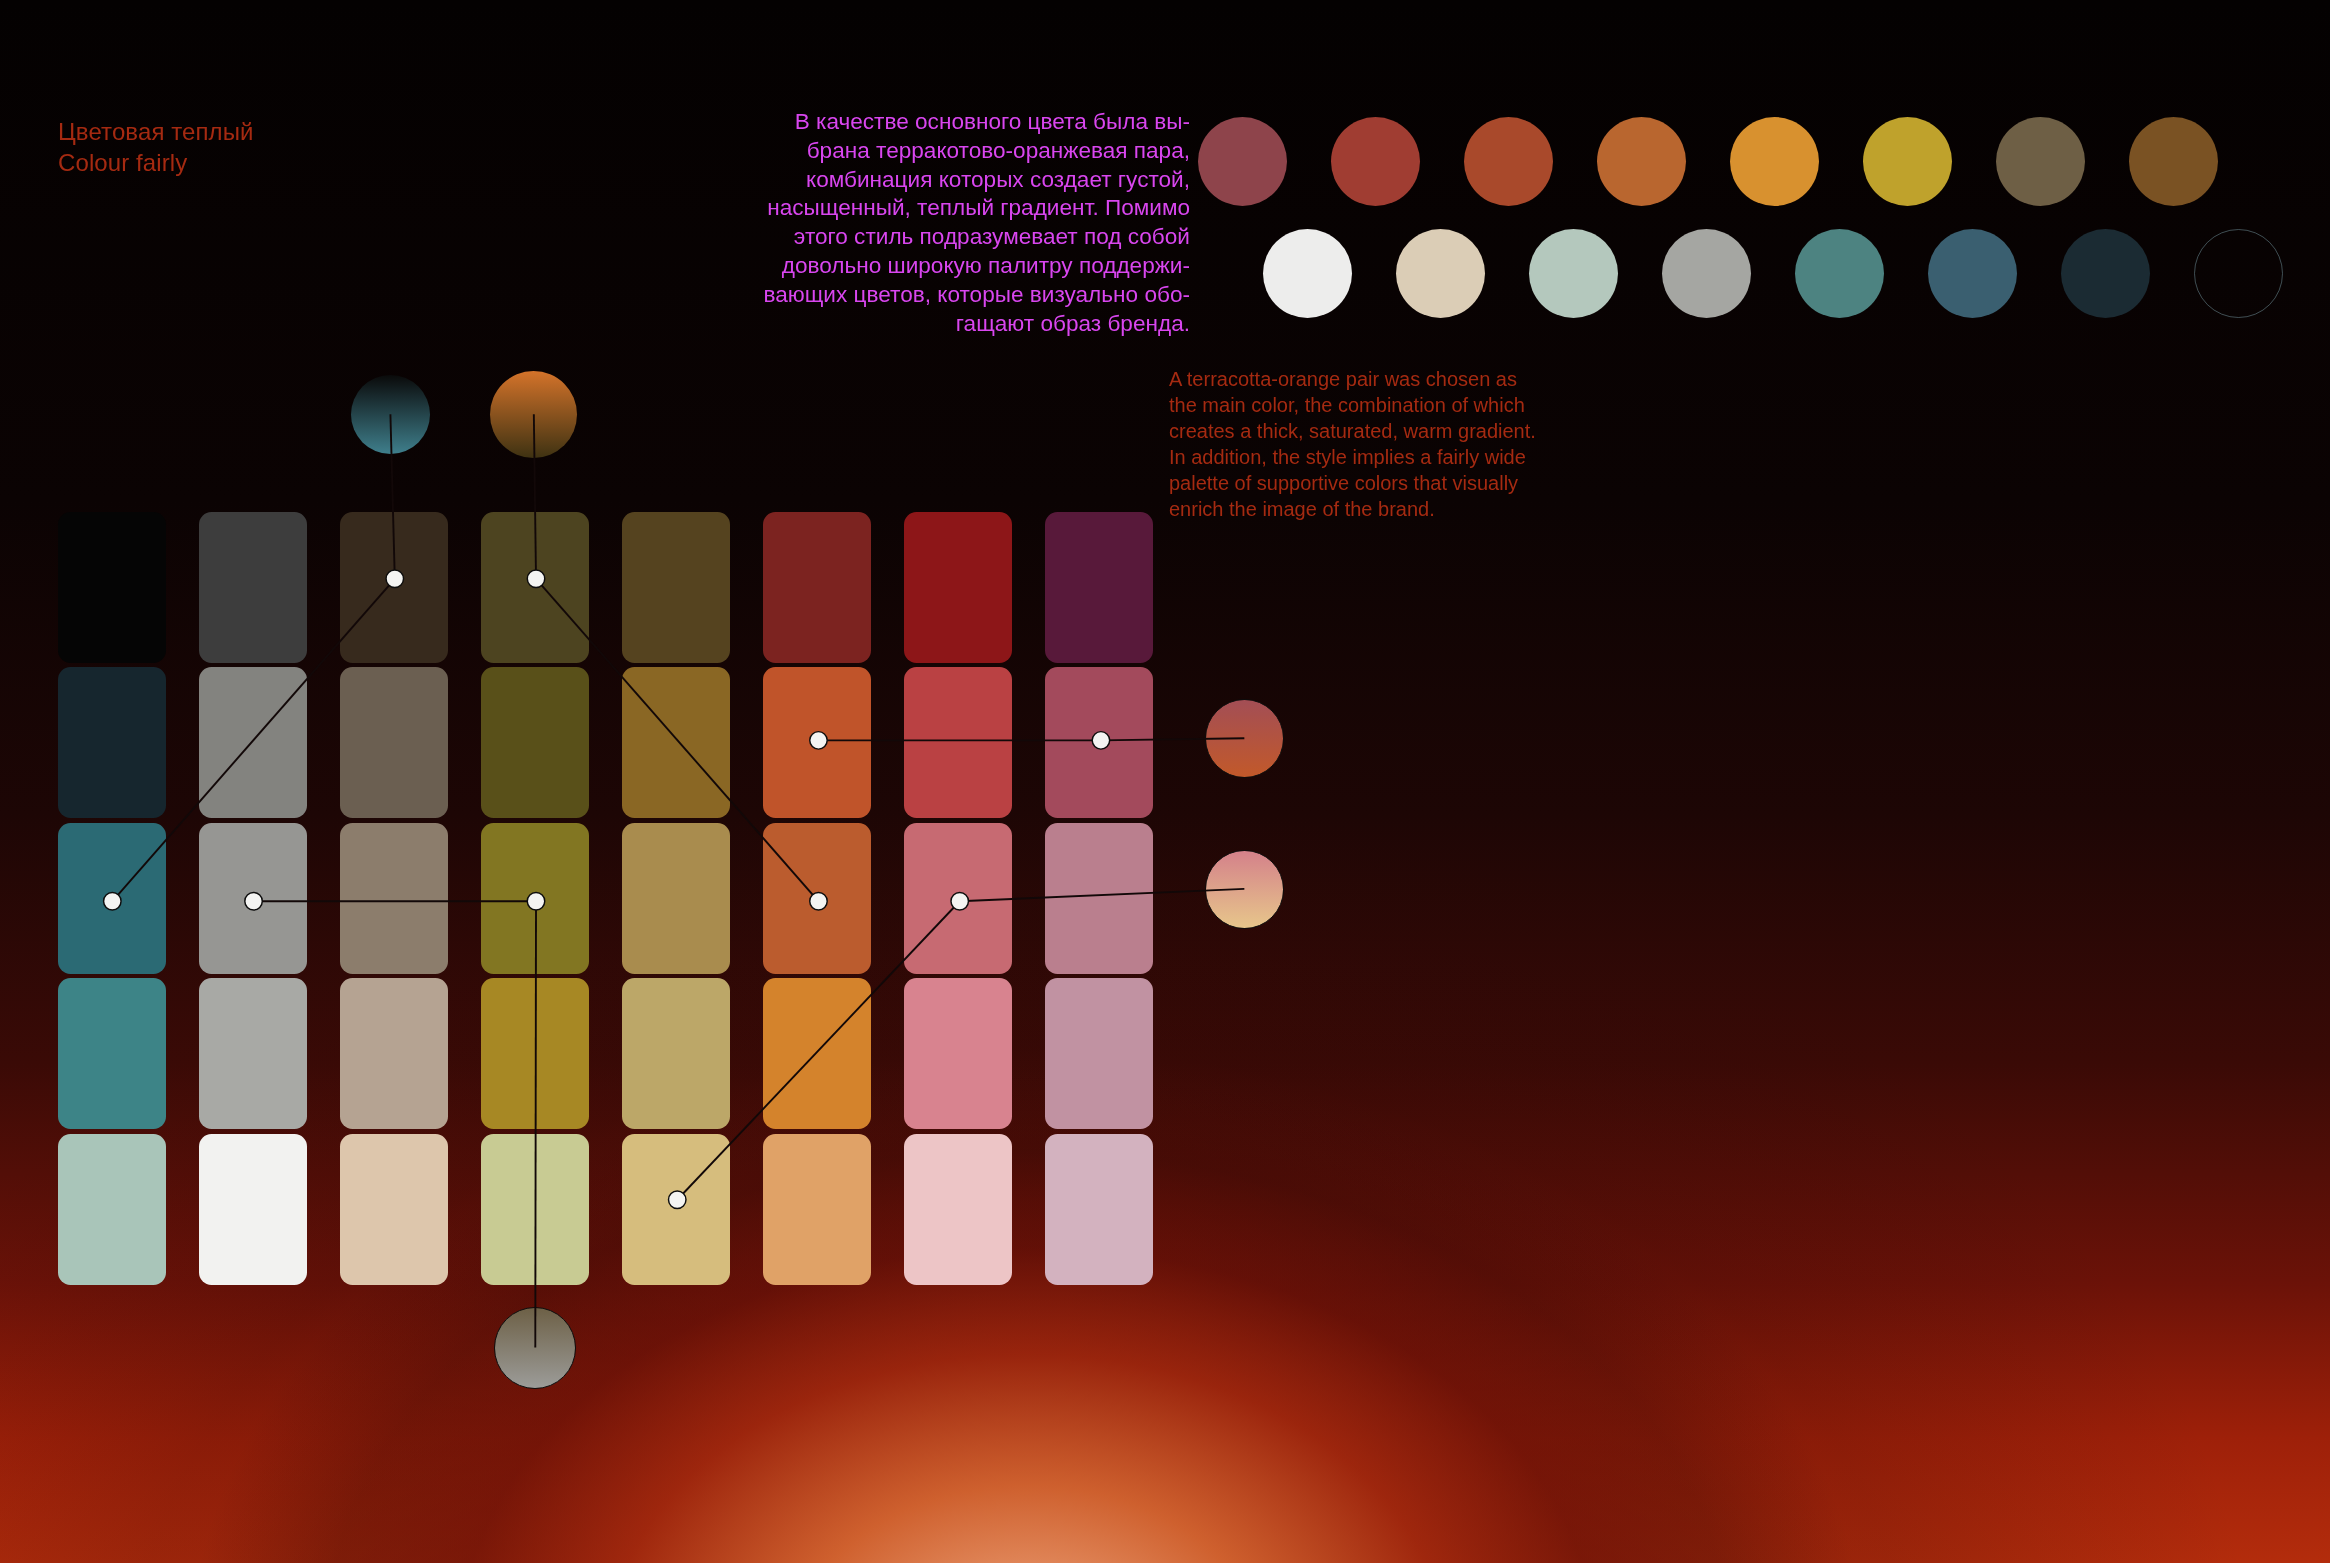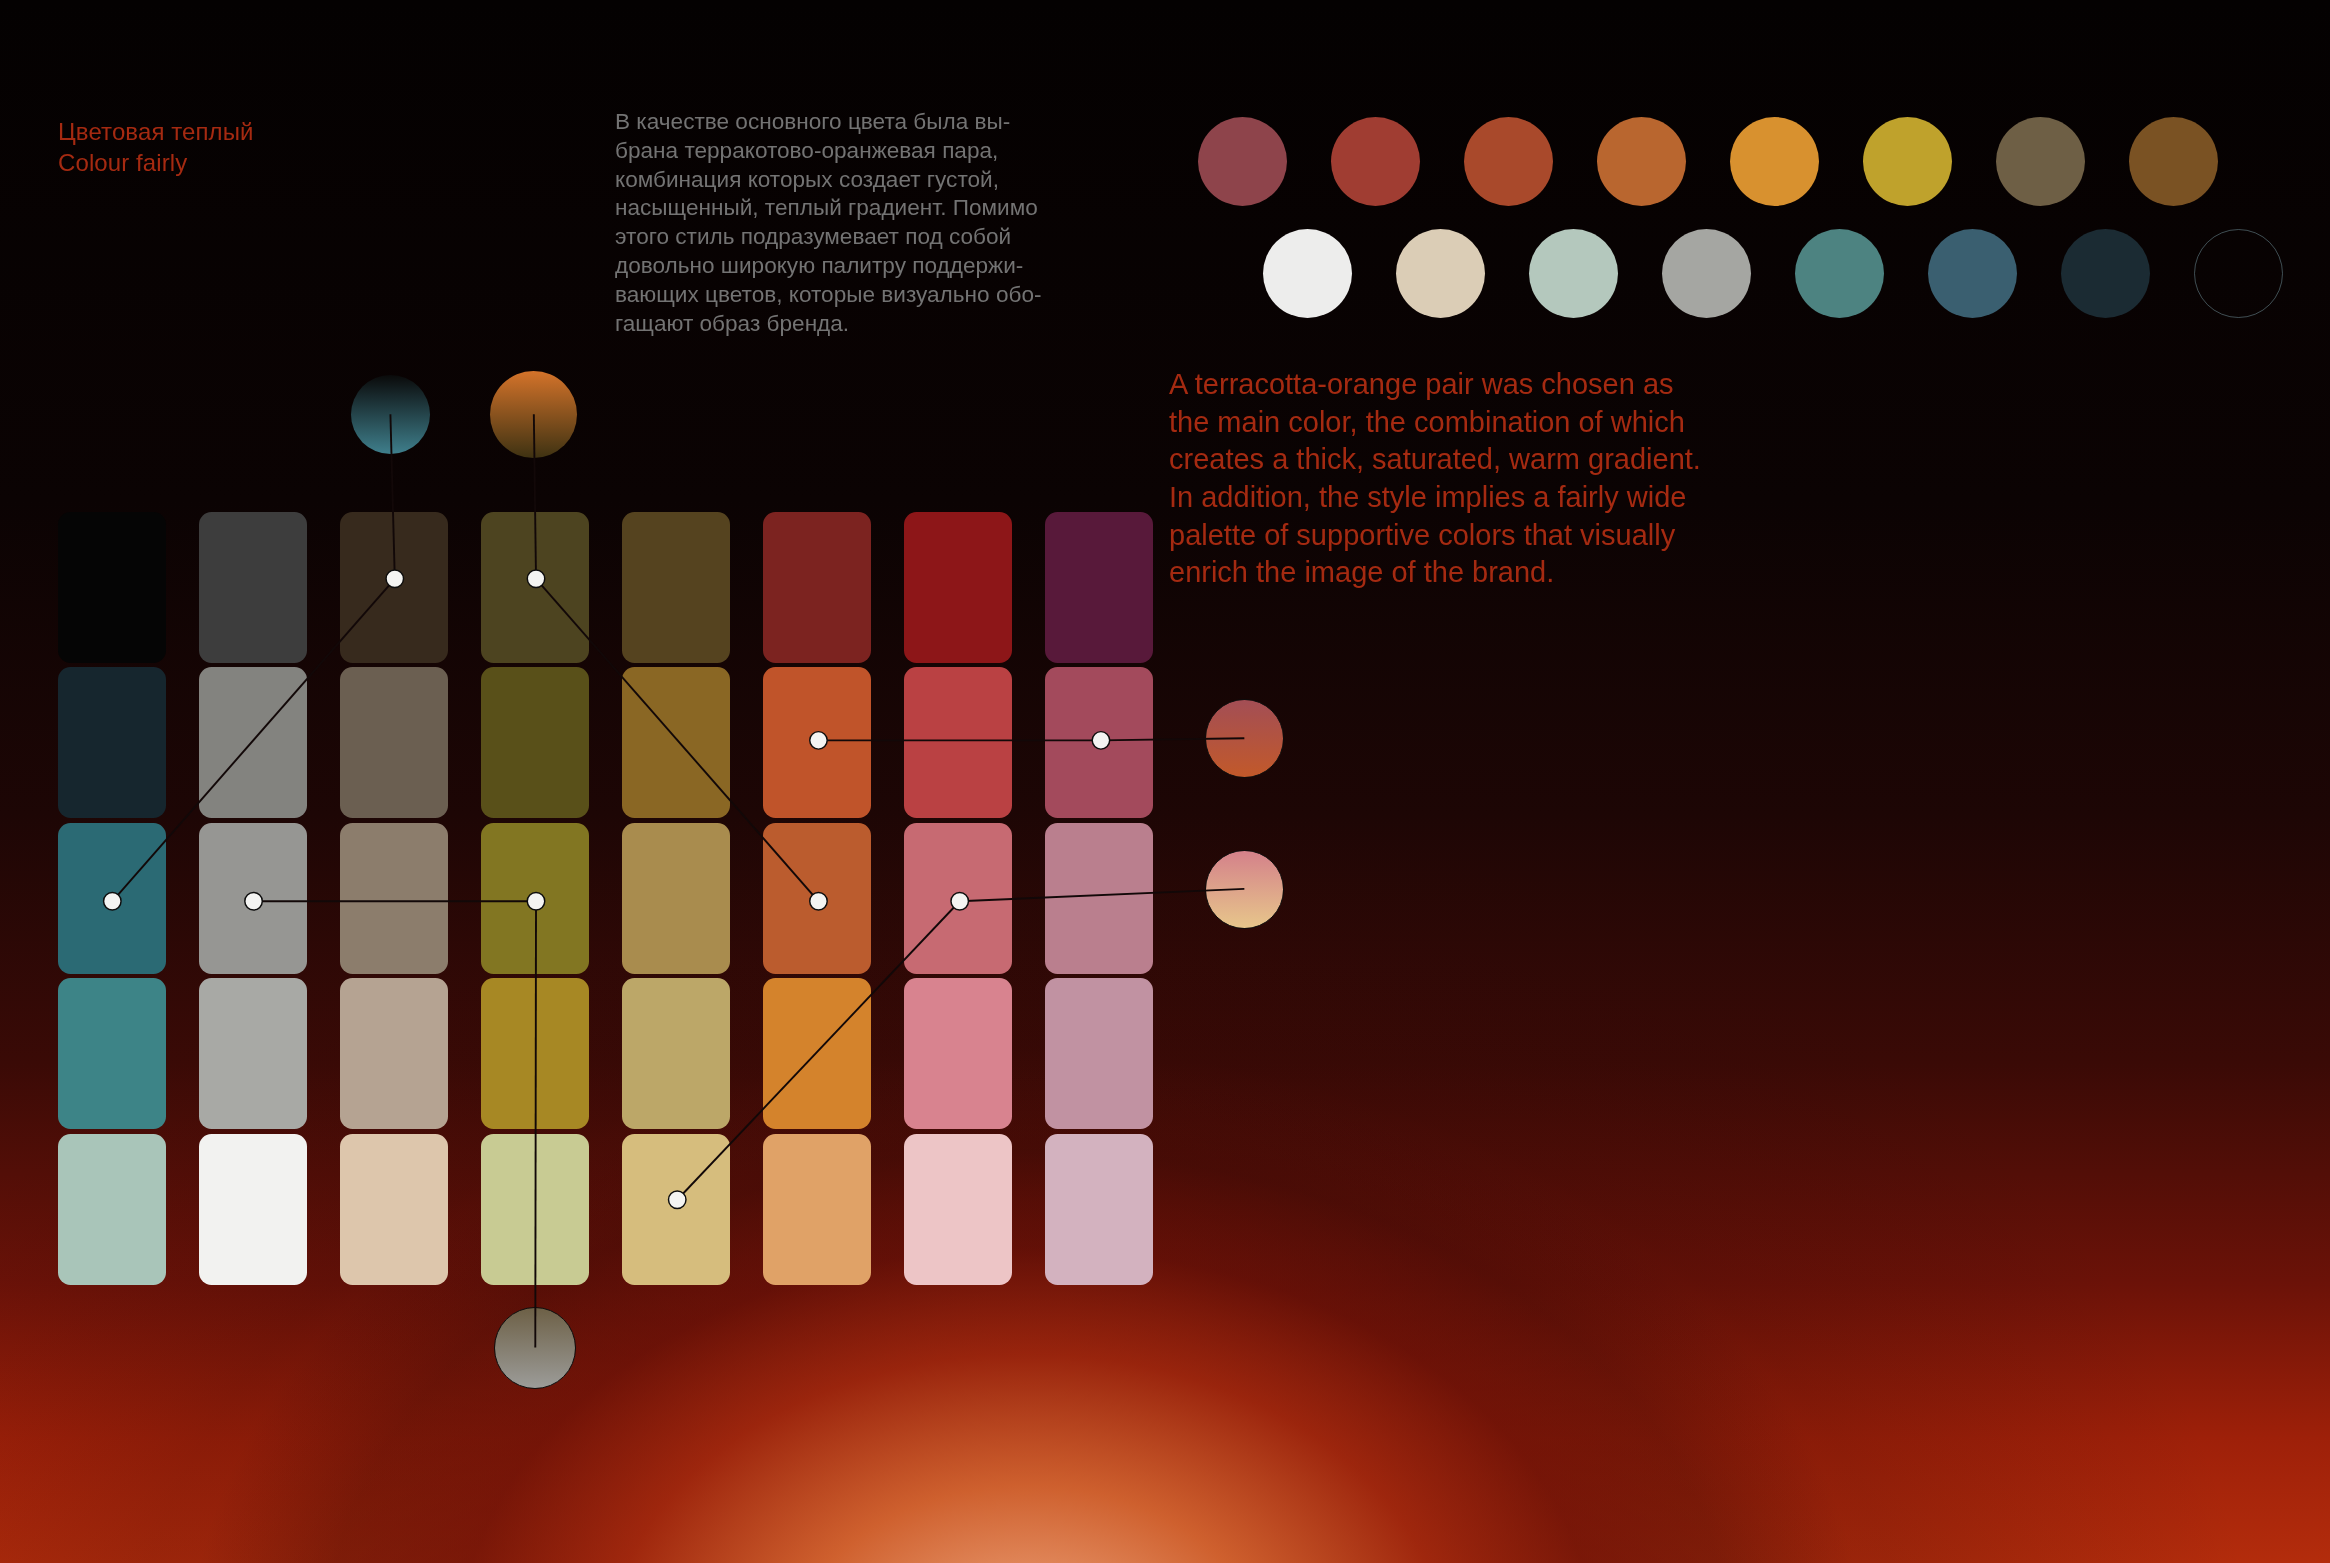--- a/index.html
+++ b/index.html
@@ -36,30 +36,31 @@
   #title-block { left:58px; top:117px; }
   #title-block div {
     color:#a52a11;
     font-size:24px;
     line-height:1.28;
     letter-spacing:0.1px;
   }
 
   #ru-paragraph {
     left:615px; top:108px; width:575px;
-    color:#737373;
+    color:#d946ef;
     font-size:22.6px;
     line-height:1.275;
     white-space:pre-line;
+    text-align:right;
   }
 
   #en-paragraph {
     left:1169px; top:366px; width:575px;
     color:#a52a11;
-    font-size:29px;
+    font-size:20px;
     line-height:1.30;
     white-space:pre-line;
   }
 
   
   .circle-row { position:absolute; z-index:6; display:flex; }
   #circle-row-warm { left:1198px; top:117px; gap:44px; }
   #circle-row-cool { left:1263px; top:229px; gap:44px; }
   .swatch-circle {
     width:89px; height:89px; border-radius:50%;

